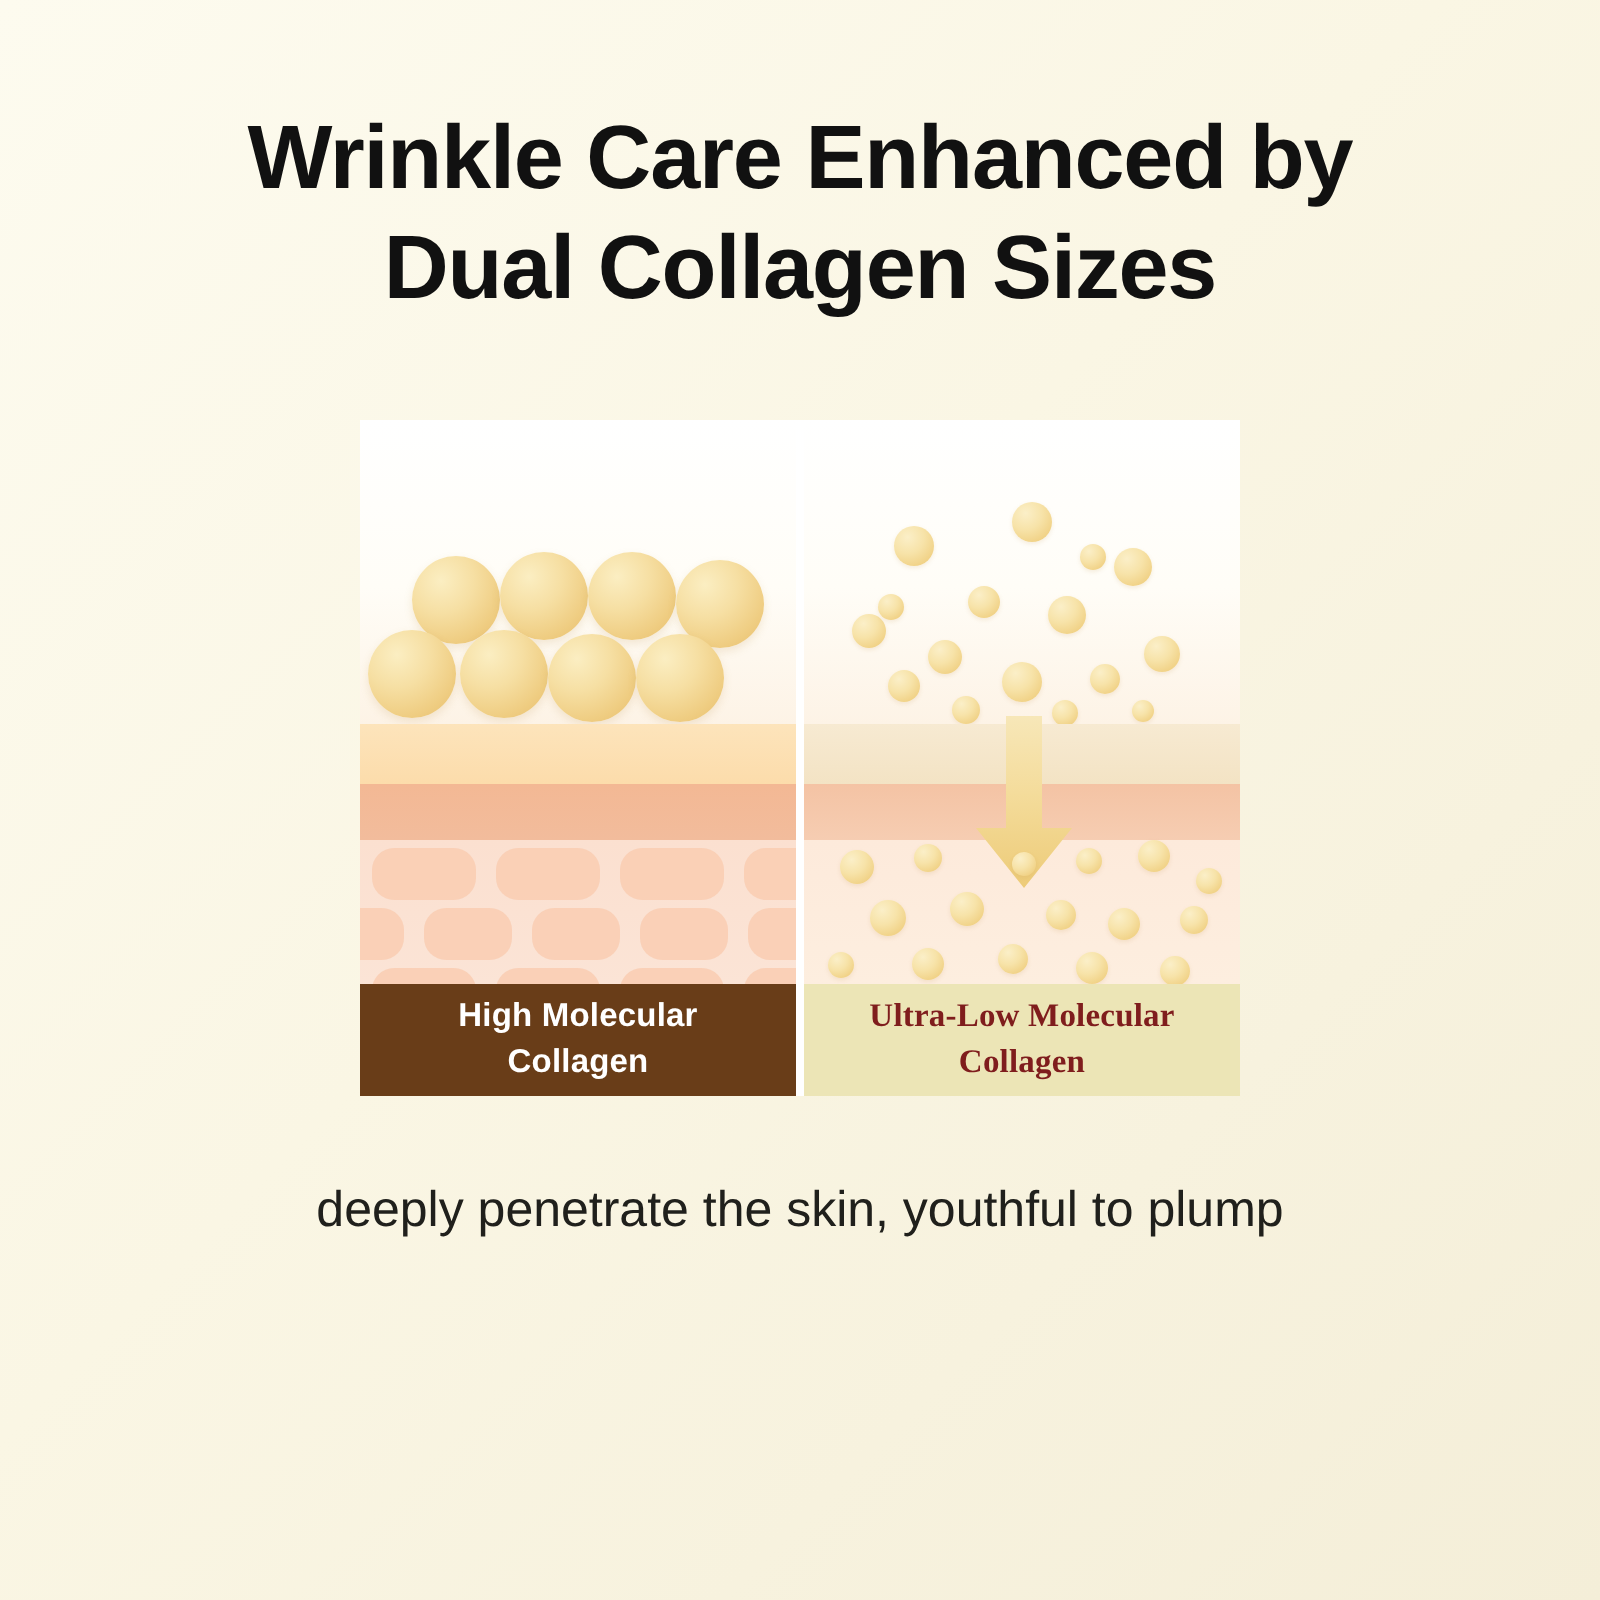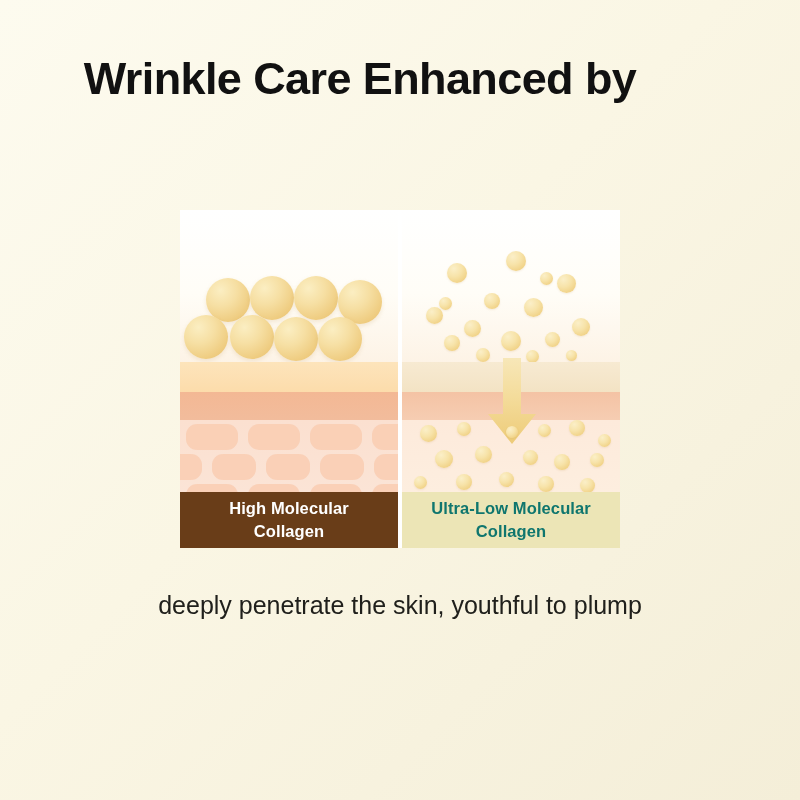--- a/index.html
+++ b/index.html
@@ -16,20 +16,21 @@
     color: #1a1a1a;
     position: relative;
   }
 
   .poster {
     width: 800px;
     height: 800px;
     position: relative;
     display: flex;
     flex-direction: column;
+    align-items: center;
   }
 
   
   .headline {
     margin-top: 52px;
     width: 720px;
     text-align: center;
     font-size: 45px;
     line-height: 1.22;
     font-weight: 700;
@@ -169,21 +170,22 @@
     font-weight: 700;
     line-height: 1.38;
     letter-spacing: 0.1px;
   }
   .caption.dark {
     background: #693d18;
     color: #ffffff;
   }
   .caption.light {
     background: #ece5b6;
-    color: #0f766e;
+    color: #7f1d1d;
+    font-family: Liberation Serif, serif;
   }
   .caption .cap-line { display: block; }
 
   
   .body-copy {
     position: absolute;
     left: 50%;
     transform: translateX(-50%);
     top: 588px;
     width: 730px;
@@ -195,20 +197,21 @@
   }
   .body-copy .bc-line { display: block; }
 </style>
 </head>
 <body>
 
 <div class="poster">
 
   <h1 class="headline">
     <span class="hl-line">Wrinkle Care Enhanced by</span>
+    <span class="hl-line">Dual Collagen Sizes</span>
   </h1>
 
   <div class="diagram">
 
     <div class="panel left">
 
       <div class="air"></div>
 
       <div class="big-ball" style="left:26px;  top:68px; width:44px; height:44px;"></div>
       <div class="big-ball" style="left:70px;  top:66px; width:44px; height:44px;"></div>

